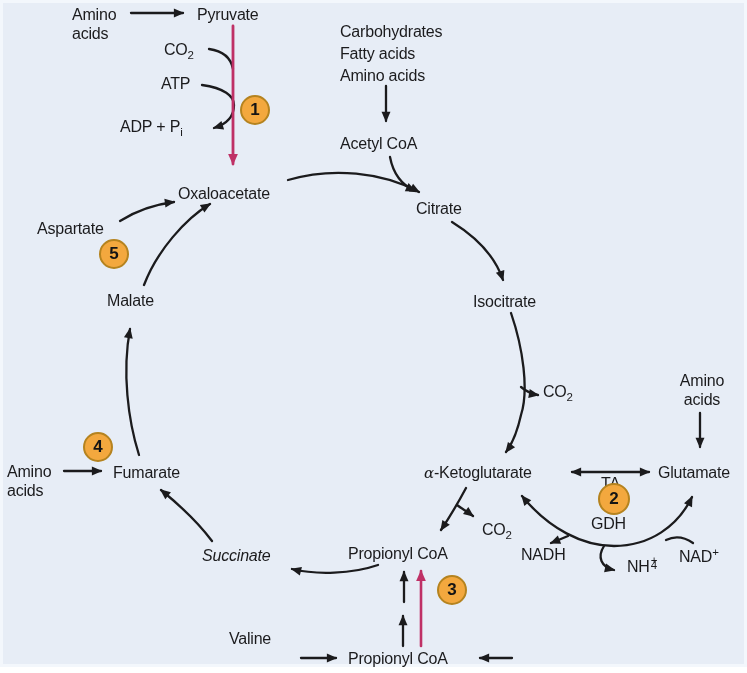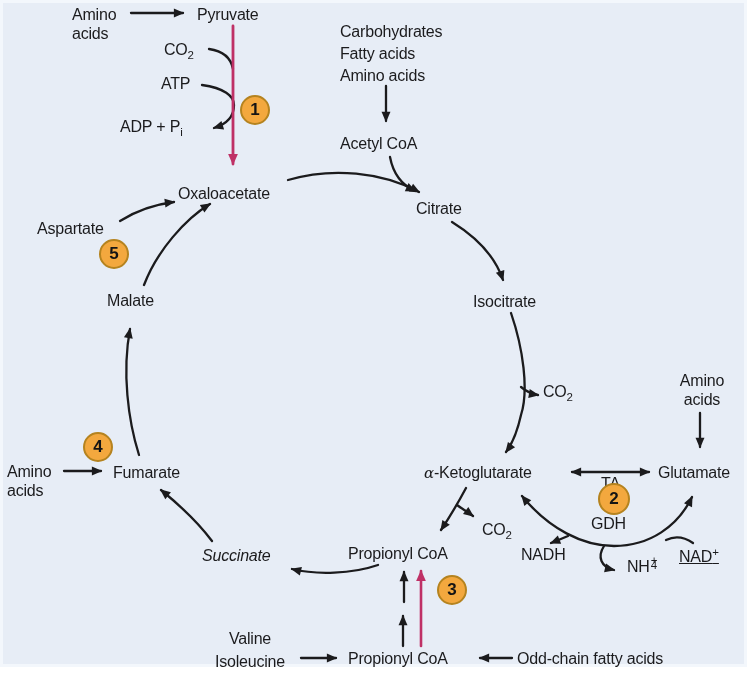--- a/index.html
+++ b/index.html
@@ -100,38 +100,36 @@
   <div class="lbl" style="left:601px;top:446px;margin-top:28px;">TA</div>
   <div class="lbl" style="left:658px;top:463px;">Glutamate</div>
   <div class="lbl lines2 center" style="left:672px;top:371px;width:60px;">
     <div>Amino</div>
     <div>acids</div>
   </div>
   <div class="lbl" style="left:591px;top:514px;">GDH</div>
   <div class="lbl" style="left:482px;top:520px;"><span>CO</span><sub>2</sub></div>
   <div class="lbl" style="left:521px;top:545px;">NADH</div>
   <div class="lbl" style="left:627px;top:556px;"><span>NH</span><span class="nh4stack"><span class="st-sup">+</span><span class="st-sub">4</span></span></div>
-  <div class="lbl" style="left:679px;top:543px;text-decoration:underline;"><span>NAD</span><sup>+</sup></div>
+  <div class="lbl" style="left:679px;top:543px;"><span>NAD</span><sup>+</sup></div>
 
   <div class="lbl" style="left:348px;top:544px;">Propionyl CoA</div>
   <div class="lbl" style="left:202px;top:546px;font-style:italic;">Succinate</div>
   <div class="lbl" style="left:113px;top:463px;">Fumarate</div>
   <div class="lbl lines2" style="left:7px;top:462px;">
     <div>Amino</div>
     <div>acids</div>
   </div>
   <div class="lbl" style="left:107px;top:291px;">Malate</div>
   <div class="lbl" style="left:37px;top:219px;">Aspartate</div>
 
   <div class="lbl center" style="left:206px;top:627px;width:88px;line-height:23px;">
     <div>Valine</div>
-    <div>Isoleucine</div>
   </div>
   <div class="lbl" style="left:348px;top:649px;">Propionyl CoA</div>
-  <div class="lbl" style="left:517px;top:649px;">Odd-chain fatty acids</div>
 
   <div class="badge" style="left:240px;top:95px;">1</div>
   <div class="badge" style="left:598px;top:483px;width:32px;height:32px;">2</div>
   <div class="badge" style="left:437px;top:575px;">3</div>
   <div class="badge" style="left:83px;top:432px;">4</div>
   <div class="badge" style="left:99px;top:239px;">5</div>
 
 </div>
 
 </body></html>

